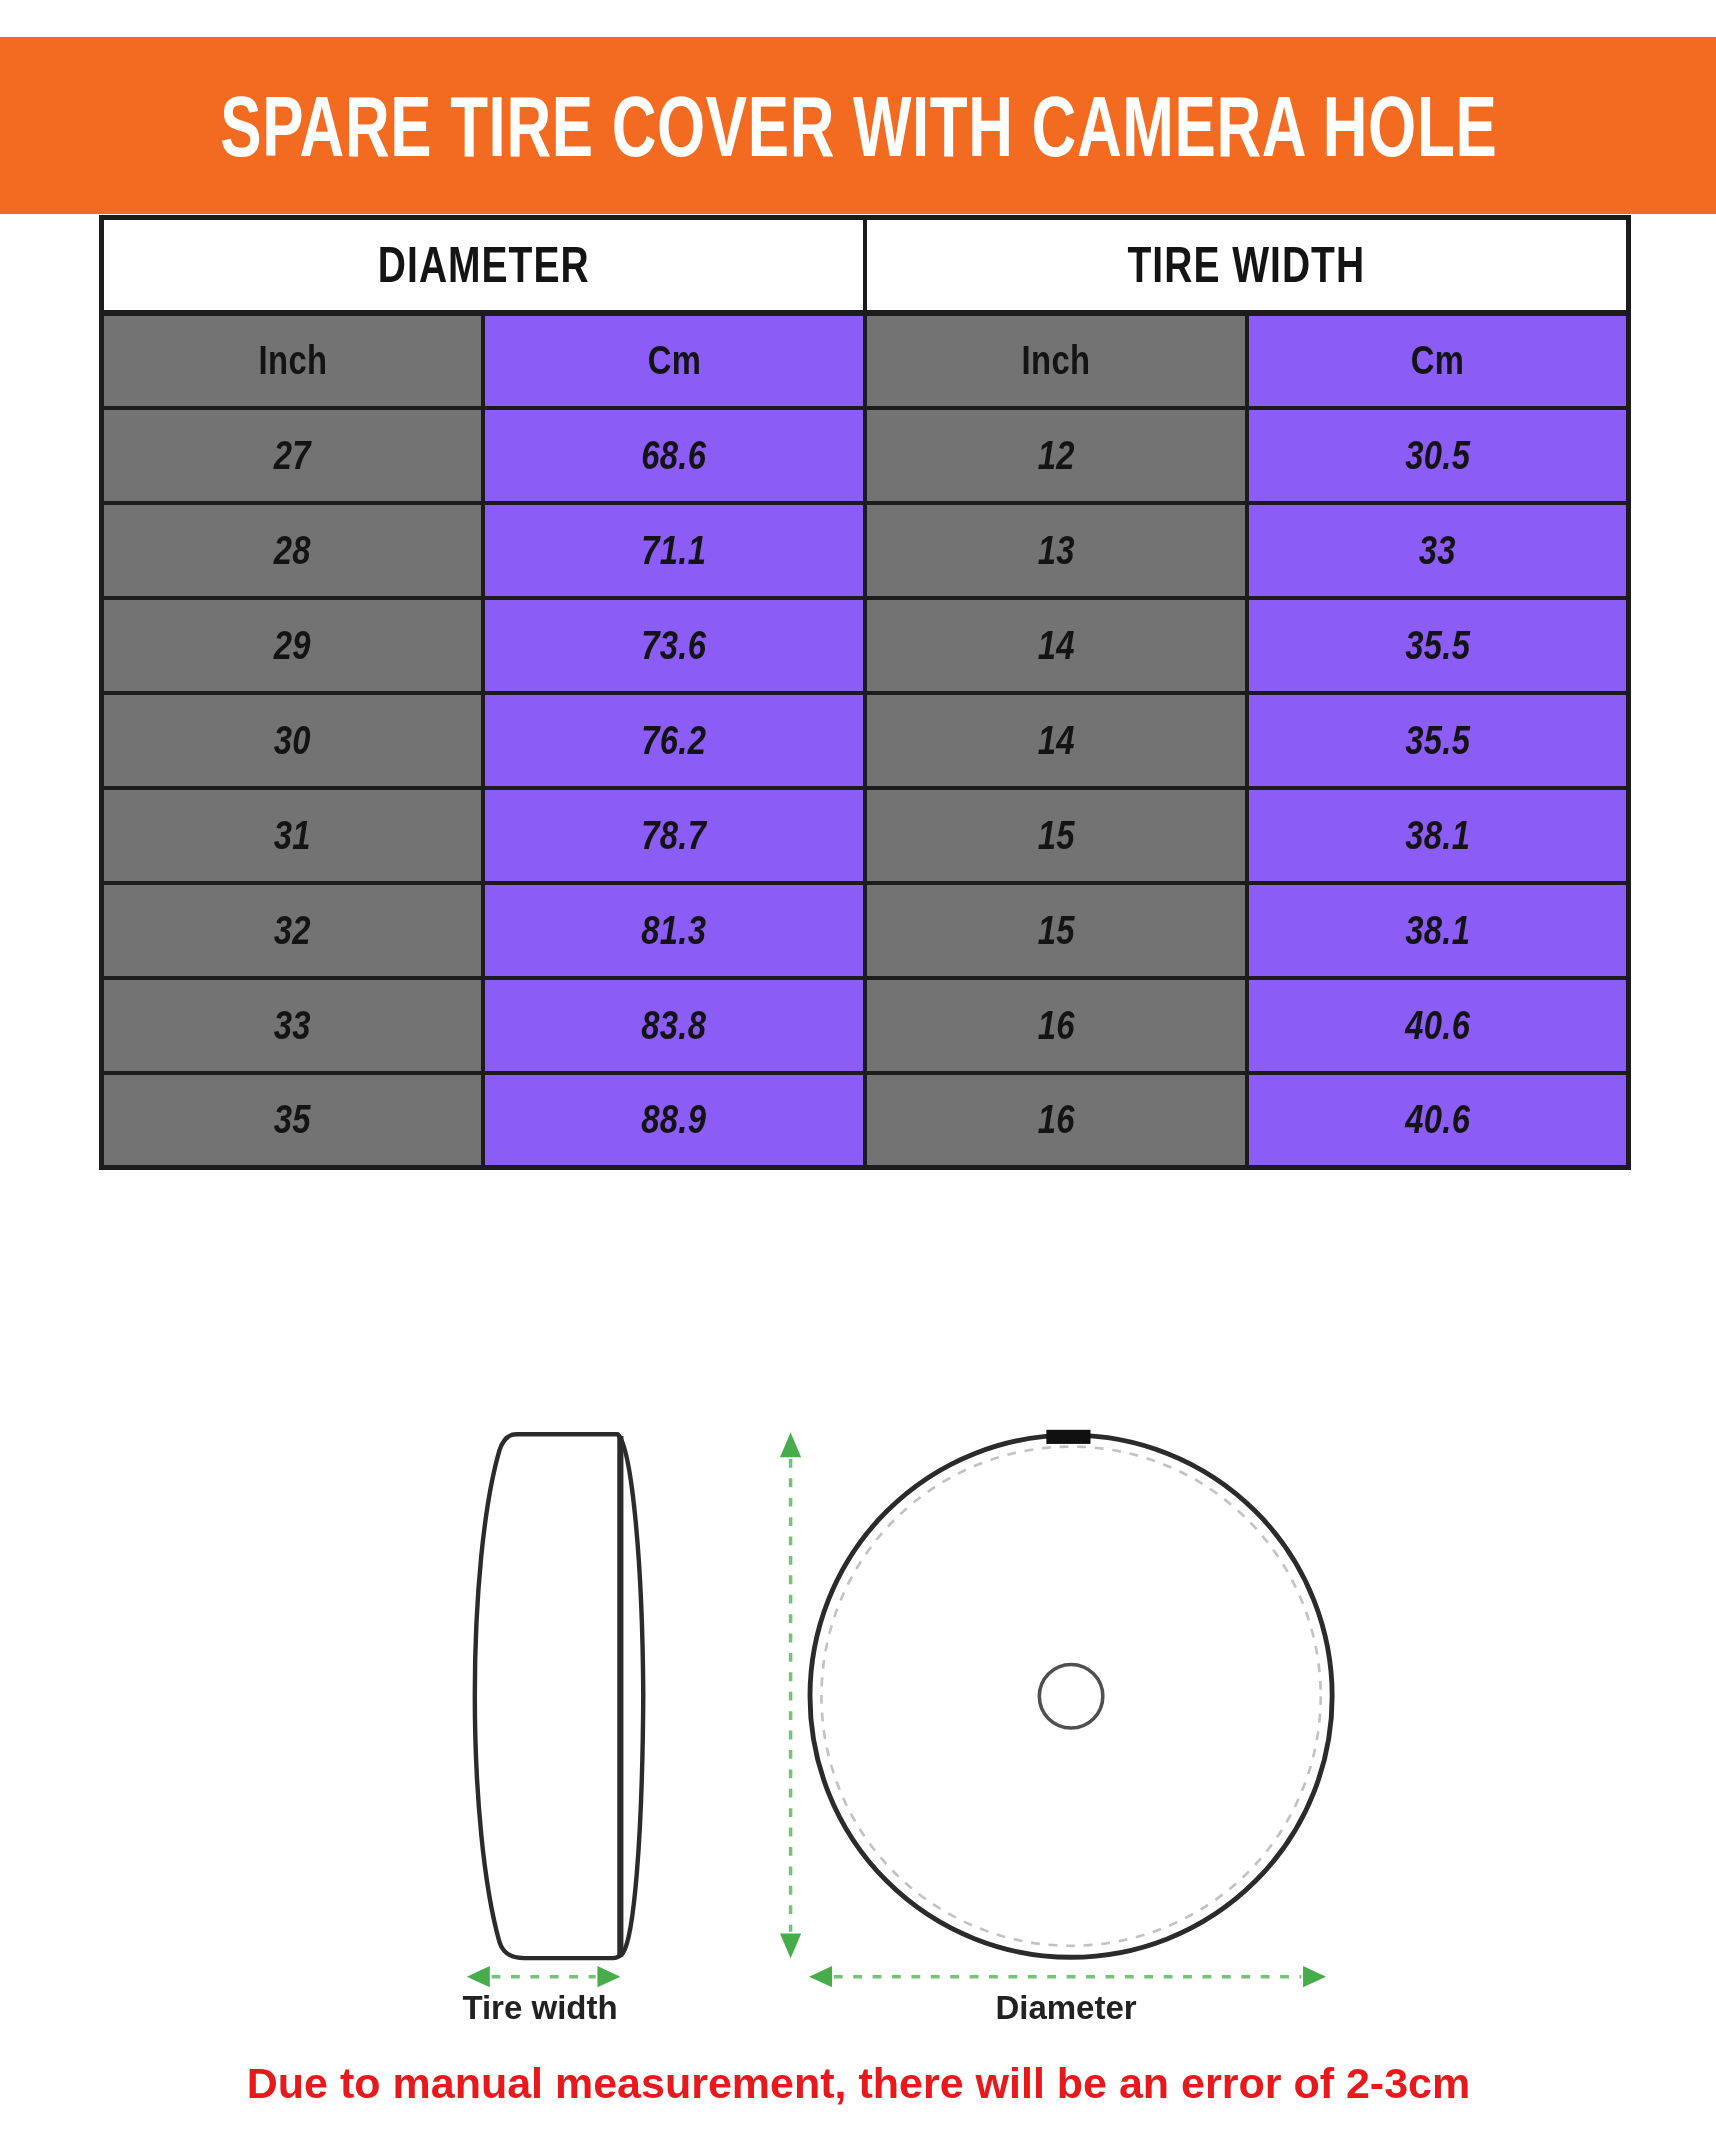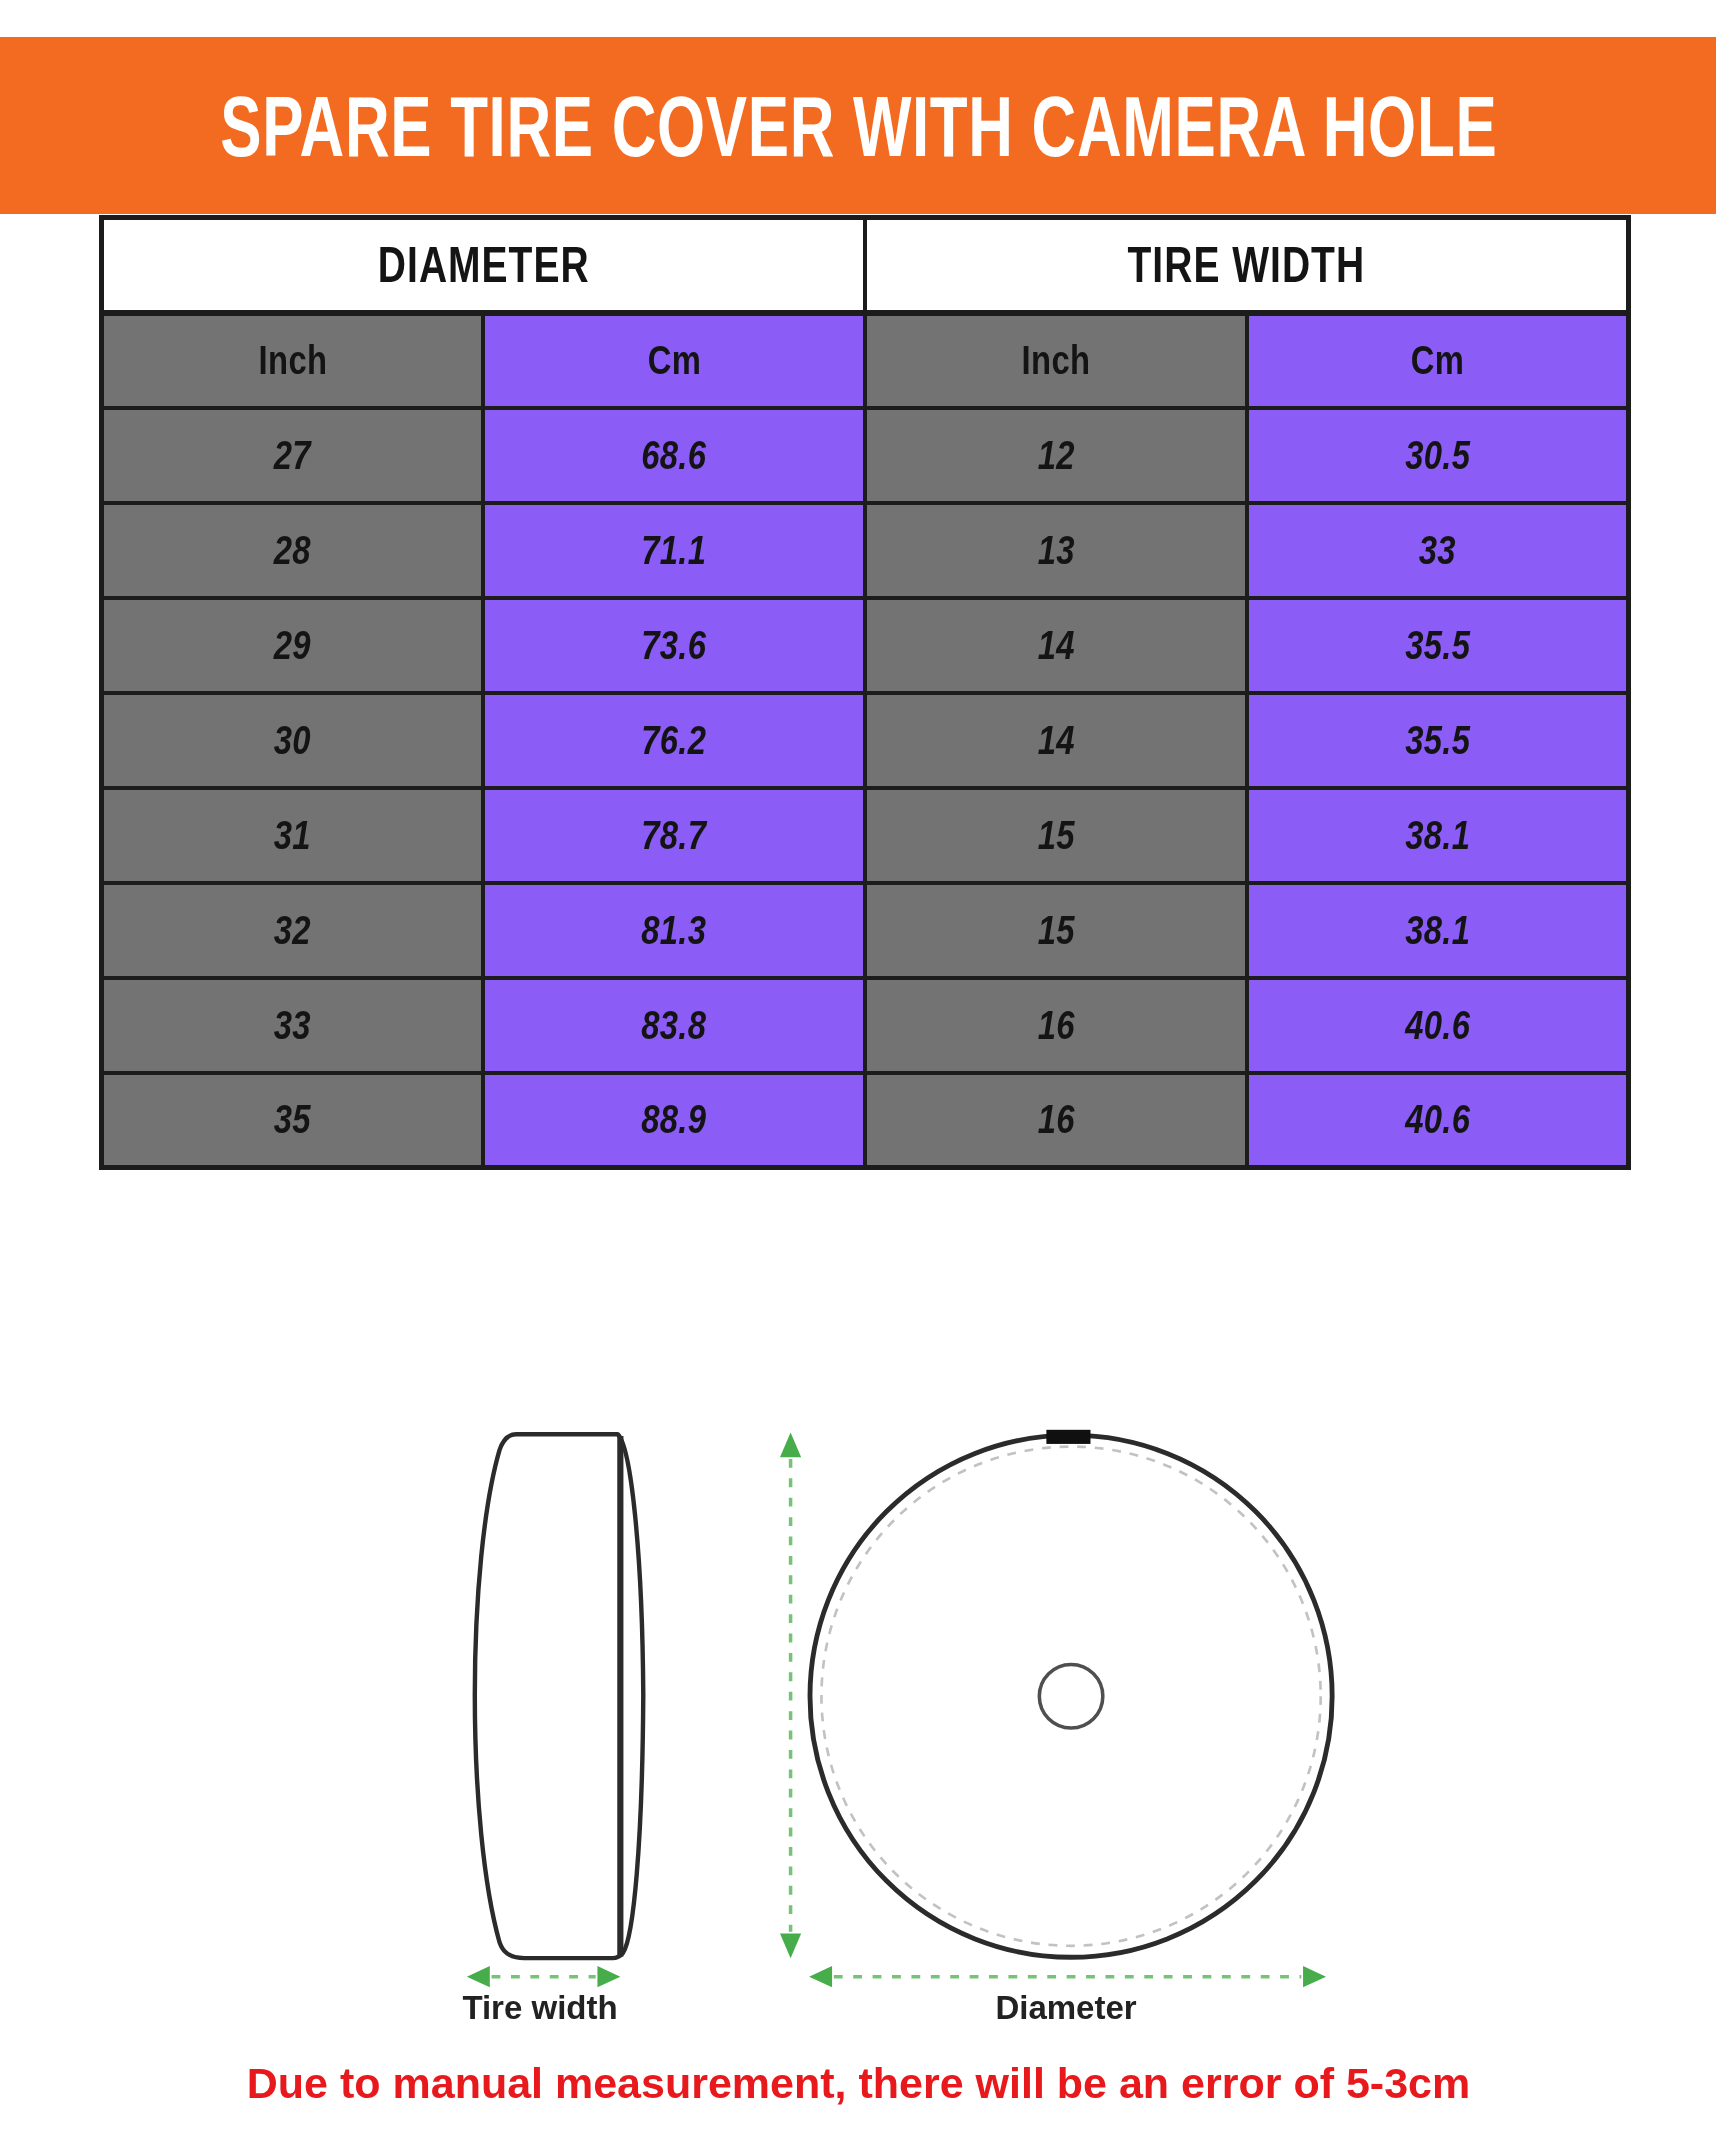--- a/index.html
+++ b/index.html
@@ -173,16 +173,16 @@
     <g>
       <line x1="945" y1="2241" x2="1475" y2="2241" stroke="#74C377" stroke-width="4" stroke-dasharray="10 12"></line>
       <polygon points="917,2241 943,2229 943,2253" fill="#46AD4A"></polygon>
       <polygon points="1503,2241 1477,2229 1477,2253" fill="#46AD4A"></polygon>
     </g>
   </svg>
 
   <div class="diagram-label label-tirewidth">Tire width</div>
   <div class="diagram-label label-diameter">Diameter</div>
 
-  <div class="footnote">Due to manual measurement, there will be an error of 5-3cm</div>
+  <div class="footnote">Due to manual measurement, there will be an error of 2-3cm</div>
 
 </div>
 
 
 </body></html>

